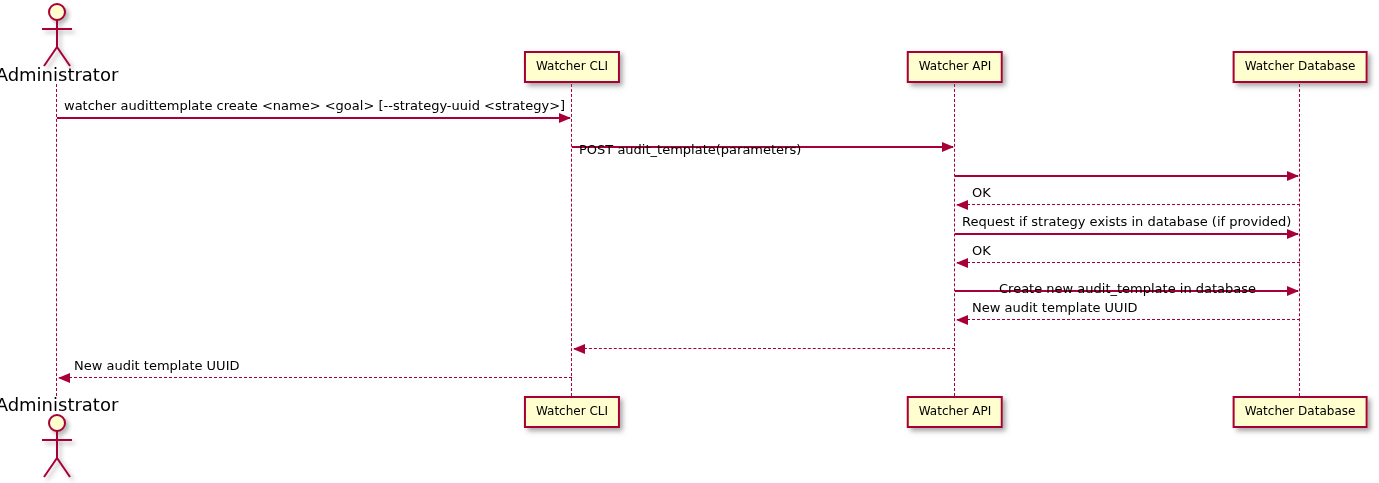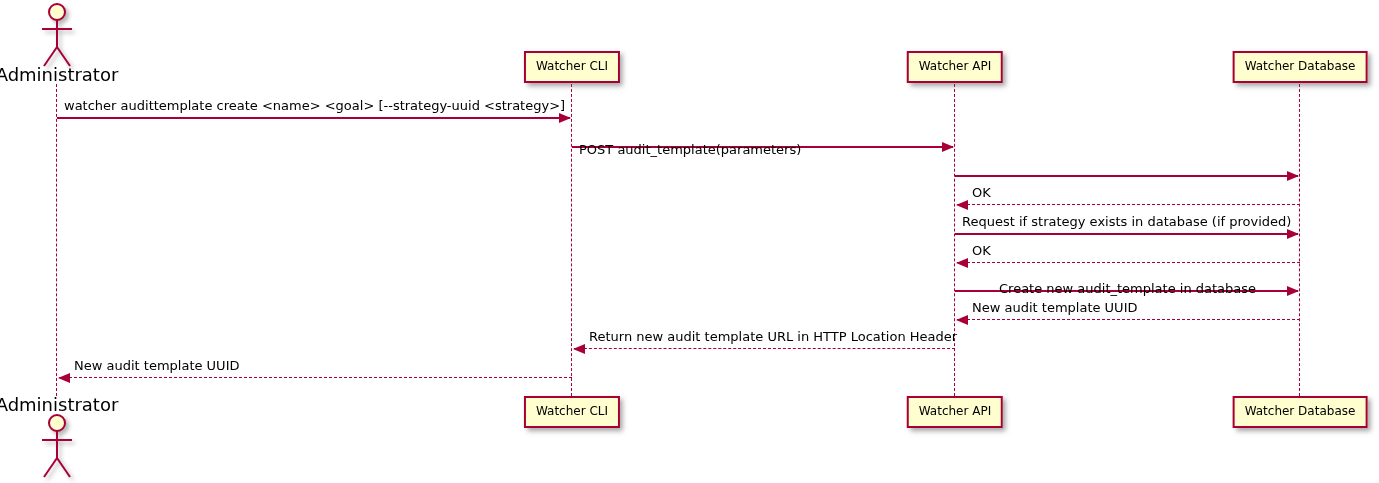--- a/index.html
+++ b/index.html
@@ -51,21 +51,20 @@
     <div class="arr arr-l" style="left: 956px; top: 258px;"></div>
     <div class="mlabel" style="left: 972px; top: 243px;">OK</div>
     <div class="mline-solid" style="left: 955px; top: 290px; width: 343px;"></div>
     <div class="arr arr-r" style="left: 1287px; top: 286px;"></div>
     <div class="mlabel" style="left: 962px; top: 281px; margin-left: 37px;">Create new audit_template in database</div>
     <div class="mline-dashed" style="left: 957px; top: 319px; width: 343px;"></div>
     <div class="arr arr-l" style="left: 956px; top: 315px;"></div>
     <div class="mlabel" style="left: 972px; top: 300px;">New audit template UUID</div>
     <div class="mline-dashed" style="left: 574px; top: 348px; width: 381px;"></div>
     <div class="arr arr-l" style="left: 573px; top: 344px;"></div>
-    <div class="mlabel" style="left: 589px; top: 329px;">Return new audit template URL in HTTP Location Header</div>
     <div class="mline-dashed" style="left: 59px; top: 377px; width: 513px;"></div>
     <div class="arr arr-l" style="left: 58px; top: 373px;"></div>
     <div class="mlabel" style="left: 74px; top: 358px;">New audit template UUID</div>
     <div class="actor" style="left: 57px; top: 2px;">
       <svg width="44" height="66" viewBox="0 0 44 66">
         <circle cx="22" cy="10" r="8" fill="#FEFECE" stroke="#A80036" stroke-width="2"></circle>
         <g stroke="#A80036" stroke-width="2" fill="none">
           <line x1="22" y1="18" x2="22" y2="45"></line>
           <line x1="7" y1="27" x2="37" y2="27"></line>
           <line x1="22" y1="45" x2="9" y2="64"></line>

